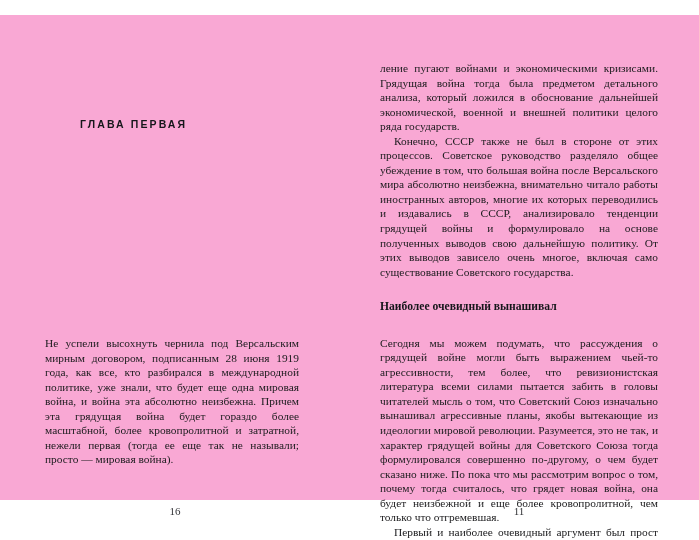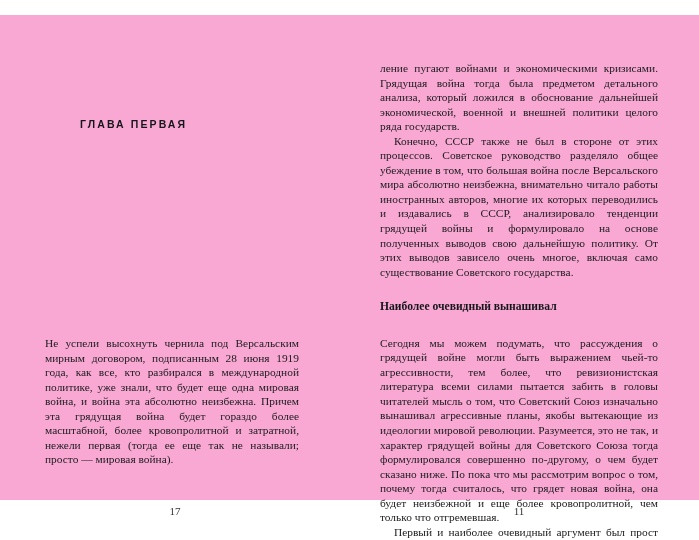--- a/index.html
+++ b/index.html
@@ -120,21 +120,21 @@
     <div class="text-col col-left">
 
       <div class="chapter-label">ГЛАВА ПЕРВАЯ</div>
 
 
       <div class="body-block left-start">
         <p class="para">Не успели высохнуть чернила под Версальским мирным договором, подписанным 28 июня 1919 года, как все, кто разбирался в международной политике, уже знали, что будет еще одна мировая война, и война эта абсолютно неизбежна. Причем эта грядущая война будет гораздо более масштабной, более кровопролитной и затратной, нежели первая (тогда ее еще так не называли; просто — мировая война).</p>
       </div>
     </div>
 
-    <div class="folio folio-left">17</div>
+    <div class="folio folio-left">16</div>
   </div>
 
   <div class="page page-right">
     <div class="text-col col-right">
 
       <div class="body-block right-start">
         <p class="para">ление пугают войнами и экономическими кризисами. Грядущая война тогда была предметом детального анализа, который ложился в обоснование дальнейшей экономической, военной и внешней политики целого ряда государств.</p>
         <p class="para indent">Конечно, СССР также не был в стороне от этих процессов. Советское руководство разделяло общее убеждение в том, что большая война после Версальского мира абсолютно неизбежна, внимательно читало работы иностранных авторов, многие их которых переводились и издавались в СССР, анализировало тенденции грядущей войны и формулировало на основе полученных выводов свою дальнейшую политику. От этих выводов зависело очень многое, включая само существование Советского государства.</p>
 
         <div class="gap-before-subhead"></div>

